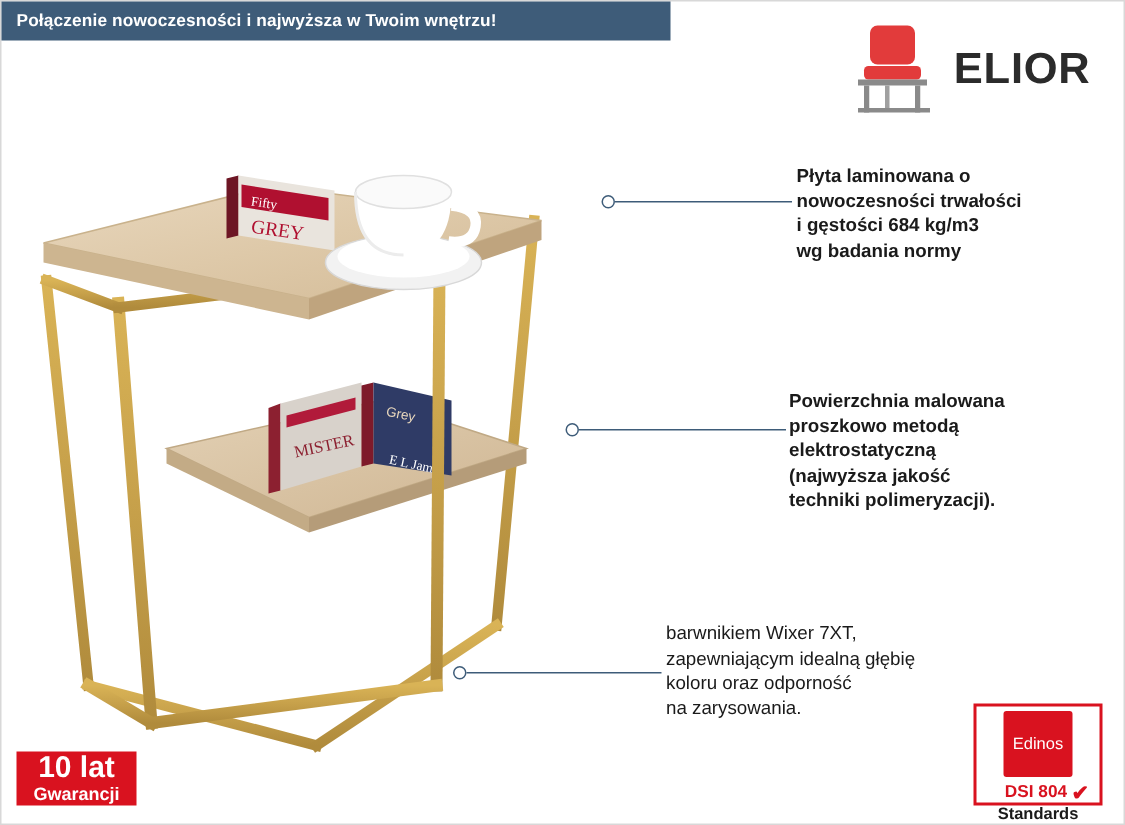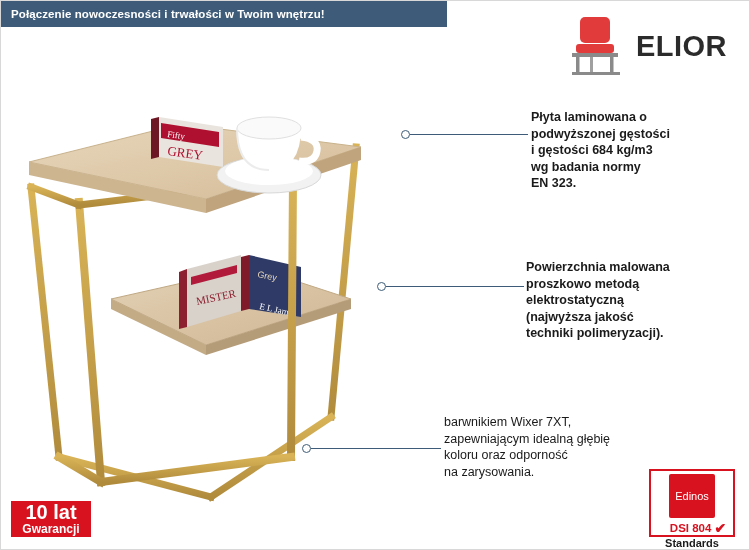--- a/index.html
+++ b/index.html
@@ -169,21 +169,21 @@
     font-size: 14px;
     line-height: 1;
   }
 </style>
 </head>
 <body>
 
 <div class="page">
 
   <div class="header-bar">
-    <span class="header-title">Połączenie nowoczesności i trwałości w Twoim wnętrzu!</span>
+    <span class="header-title">Połączenie nowoczesności i najwyższa w Twoim wnętrzu!</span>
   </div>
 
   <div class="brand">
     <span class="brand-chair">
       <svg width="58" height="62" viewBox="0 0 58 62" xmlns="http://www.w3.org/2000/svg">
         <rect x="12" y="2" width="30" height="26" rx="5" fill="#e23b3b"></rect>
         <rect x="8" y="29" width="38" height="9" rx="3" fill="#e23b3b"></rect>
         <rect x="4" y="38" width="46" height="4" fill="#8a8a8a"></rect>
         <rect x="8" y="42" width="3.5" height="18" fill="#8a8a8a"></rect>
         <rect x="42" y="42" width="3.5" height="18" fill="#8a8a8a"></rect>
@@ -285,24 +285,23 @@
   <div class="lead" style="left:409px; top:133px; width:118px;"></div>
 
   <div class="dot" style="left:376px; top:281px;"></div>
   <div class="lead" style="left:385px; top:285px; width:138px;"></div>
 
   <div class="dot" style="left:301px; top:443px;"></div>
   <div class="lead" style="left:310px; top:447px; width:130px;"></div>
 
   <div class="callout c1">
     <p>Płyta laminowana o</p>
-    <p>podwyższonej gęstości</p>
+    <p>nowoczesności trwałości</p>
     <p>i gęstości 684 kg/m3</p>
     <p>wg badania normy</p>
-    <p>EN 323.</p>
   </div>
 
   <div class="callout c2">
     <p>Powierzchnia malowana</p>
     <p>proszkowo metodą</p>
     <p>elektrostatyczną</p>
     <p>(najwyższa jakość</p>
     <p>techniki polimeryzacji).</p>
   </div>
 

